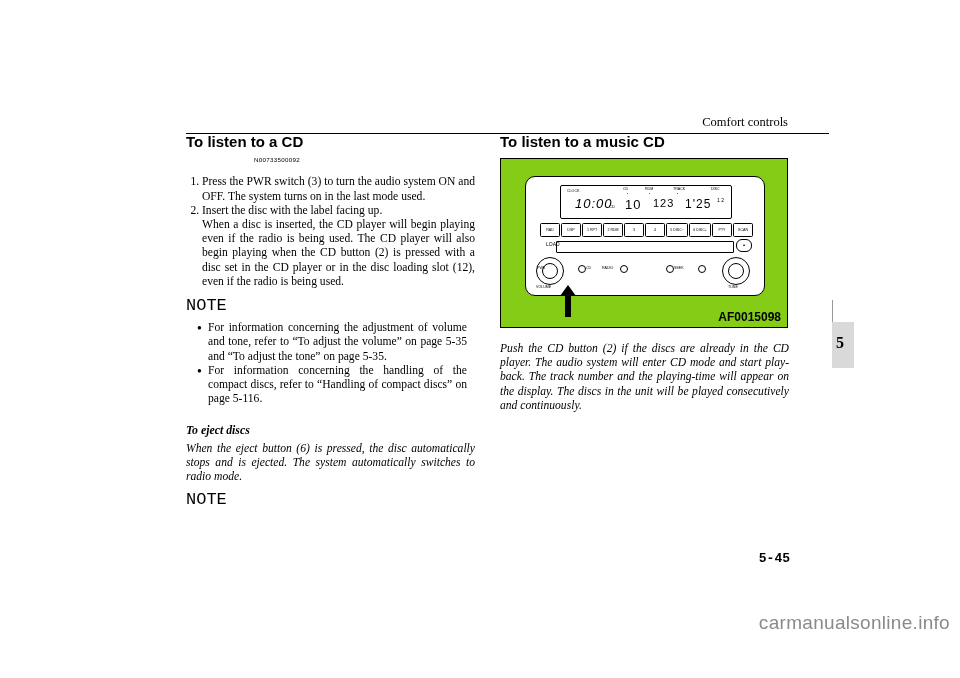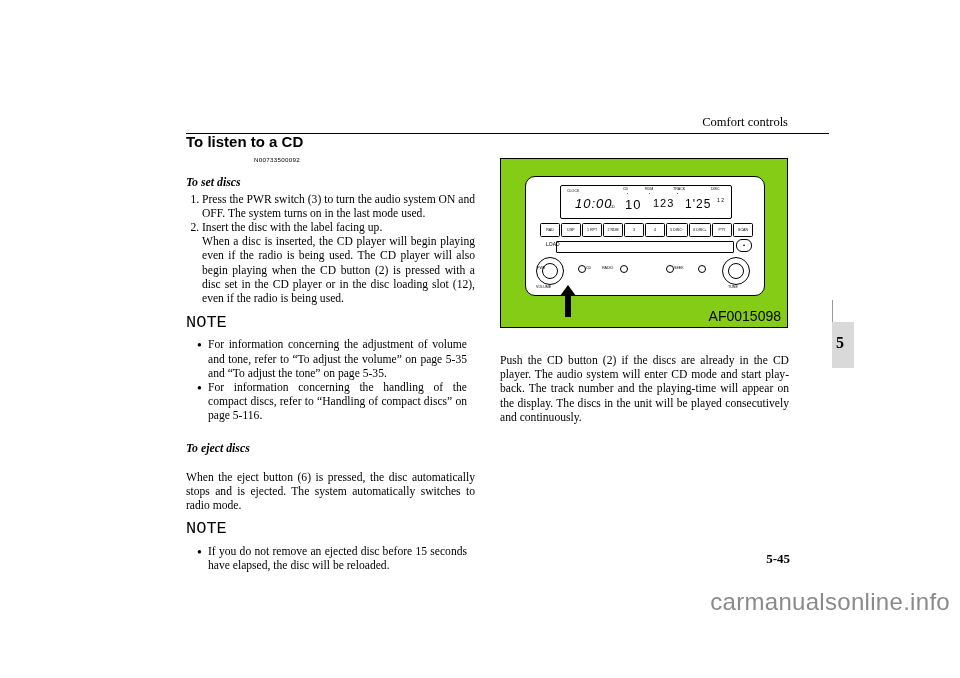--- a/index.html
+++ b/index.html
@@ -106,22 +106,23 @@
   }
   ol.steps > li > p {
     margin: 0;
     text-align: justify;
   }
   .indented {
     margin: 0 0 0 8px;
     text-align: justify;
   }
   p.body {
-    margin: 16px 0 0 0;
-    text-align: justify;
+    margin: 4px 0 0 0;
+    text-align: justify;
+    font-style: italic;
   }
   .note-label {
     margin: 9px 0 0 0;
     font-size: 17px;
     font-family: Liberation Mono, monospace;
   }
   ul.bullets {
     list-style: none;
     margin: 8px;
     padding: 0 0 0 14px;
@@ -147,22 +148,23 @@
     top: 158px;
     width: 286px;
     height: 168px;
     border: 1px solid #000;
     background: #84cc16;
   }
   .fig-code {
     position: absolute;
     right: 6px;
     bottom: 3px;
-    font-size: 14px;
-    font-family: "Liberation Sans", sans-serif;
+    font-size: 12px;
+    font-family: "Liberation Sans", sans-serif;
+    font-weight: bold;
   }
 
   
   .radio {
     position: absolute;
     left: 24px;
     top: 17px;
     width: 238px;
     height: 118px;
     border: 1.2px solid #000;
@@ -290,28 +292,28 @@
     background: #fff;
   }
 
   
   .page-num {
     position: absolute;
     right: 170px;
     top: 551px;
     font-size: 13px;
     font-weight: bold;
-    font-family: Liberation Serif, serif;
+    font-family: Liberation Mono, monospace;
     text-align: right;
   }
   .watermark {
     position: absolute;
     right: 10px;
-    bottom: 19px;
-    font-size: 24px;
+    bottom: 1px;
+    font-size: 19px;
     color: #8a8a8a;
     font-family: "Liberation Sans", sans-serif;
     letter-spacing: 0.3px;
   }
 </style>
 </head>
 <body>
 
 <div class="page">
 
@@ -319,21 +321,20 @@
   <div class="header-rule"></div>
 
   <div class="chapter-line"></div>
   <div class="chapter-tab"></div>
   <div class="chapter-tab-num">5</div>
 
   <div class="col col-left">
     <h2 class="sec-title">To listen to a CD</h2>
     <div class="doc-code">N00733500092</div>
 
-    <h3 class="sub-title">To set discs</h3>
     <ol class="steps">
       <li>
         <p>Press the PWR switch (3) to turn the audio system ON and OFF. The system turns on in the last mode used.</p>
       </li>
       <li>
         <p>Insert the disc with the label facing up.</p>
         <p class="indented">When a disc is inserted, the CD player will begin playing even if the radio is being used. The CD player will also begin playing when the CD button (2) is pressed with a disc set in the CD player or in the disc loading slot (12), even if the radio is being used.</p>
       </li>
     </ol>
 
@@ -341,25 +342,25 @@
     <ul class="bullets">
       <li>For information concerning the adjustment of volume and tone, refer to “To adjust the volume” on page 5-35 and “To adjust the tone” on page 5-35.</li>
       <li>For information concerning the handling of the compact discs, refer to “Handling of compact discs” on page 5-116.</li>
     </ul>
 
     <div class="gap-sm"></div>
     <h3 class="sub-title">To eject discs</h3>
     <p class="body">When the eject button (6) is pressed, the disc automatically stops and is ejected. The system automatically switches to radio mode.</p>
 
     <p class="note-label">NOTE</p>
-    <ul class="bullets">
-      <li>If you do not remove an ejected disc before 15 seconds have elapsed, the disc will be reloaded.</li>
-    </ul>
   </div>
 
+  <div class="col col-right">
+    <h2 class="sec-title">To listen to a music CD</h2>
+  </div>
 
   <div class="figure">
     <div class="radio">
 
       <div class="lcd">
         <div class="lcd-labels">
           <span class="lcd-lab" style="left:6px;top:1px;">CLOCK</span>
           <span class="lcd-lab" style="left:62px;top:-1px;">CD</span>
           <span class="lcd-lab" style="left:84px;top:-1px;">RDM</span>
           <span class="lcd-lab" style="left:112px;top:-1px;">TRACK</span>

